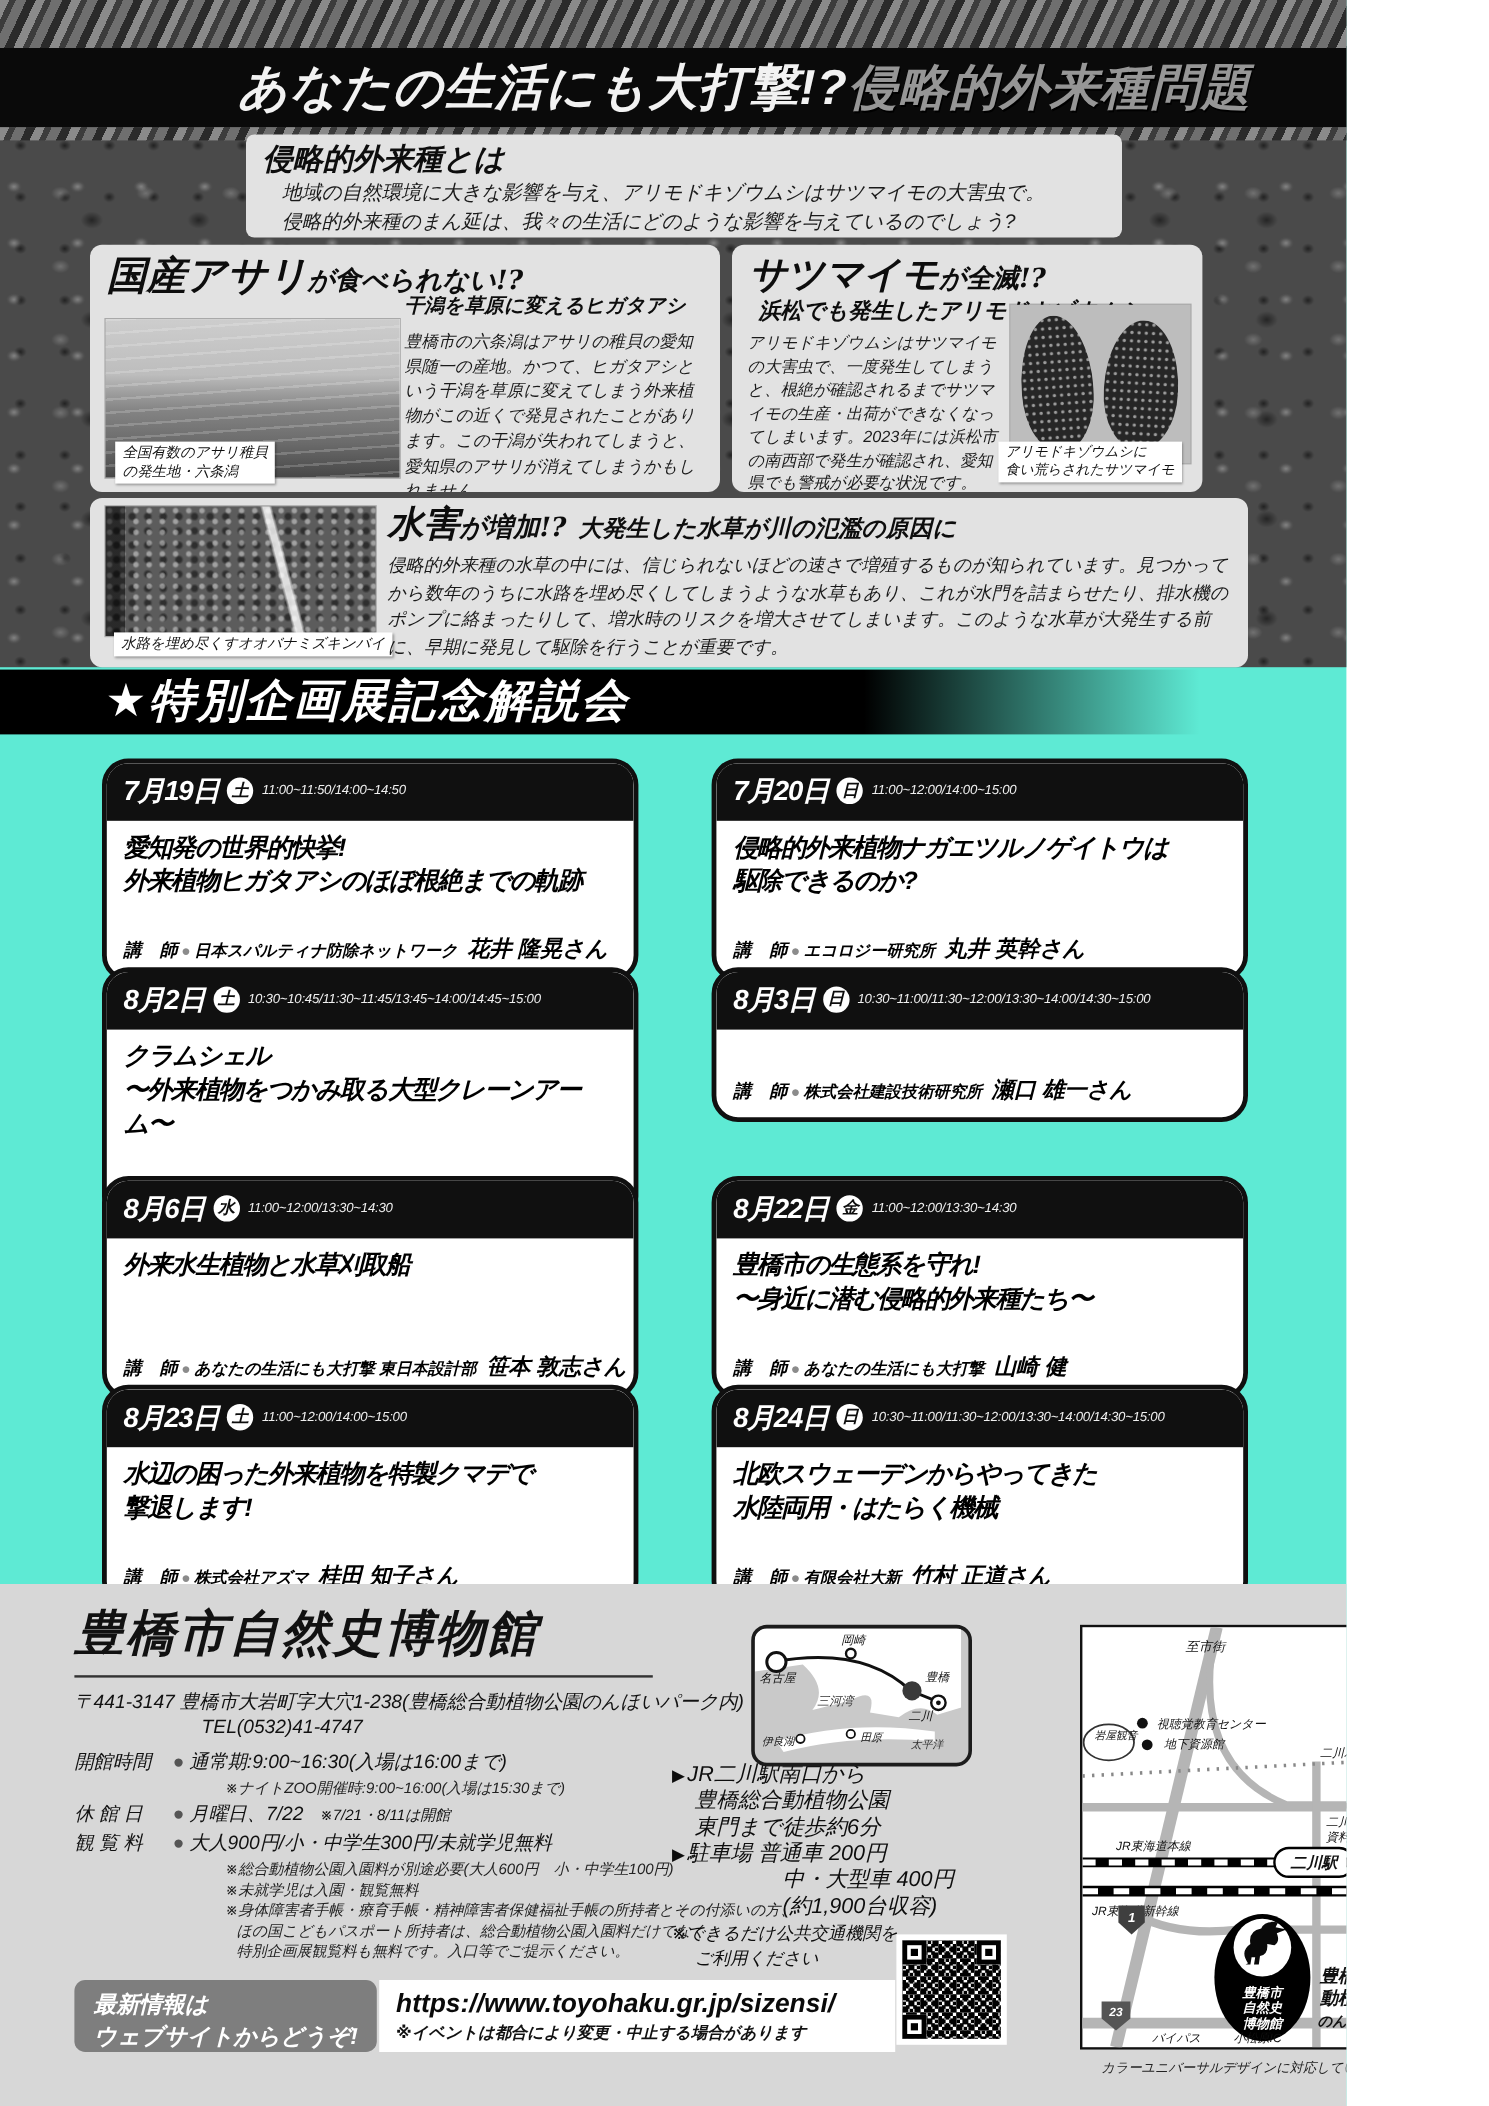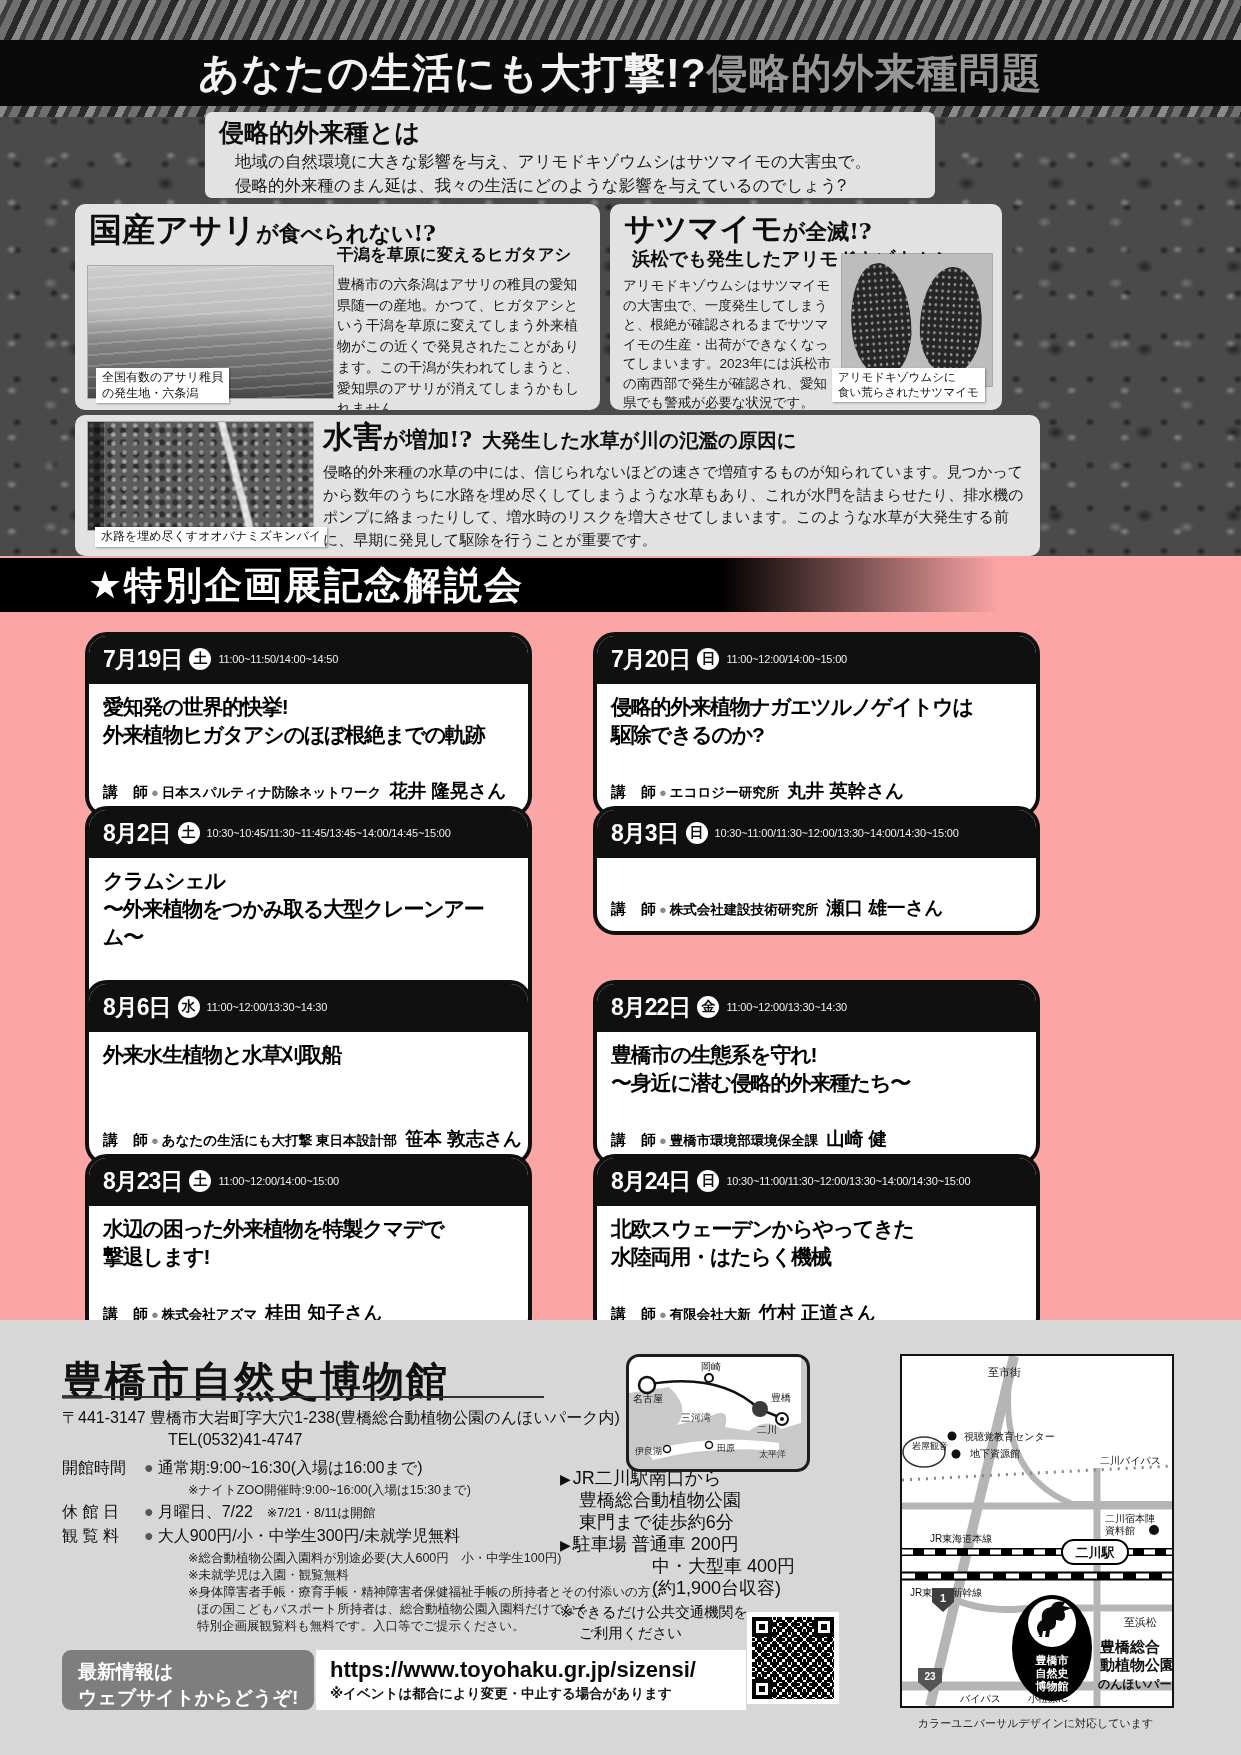--- a/index.html
+++ b/index.html
@@ -1,17 +1,17 @@
 <!DOCTYPE html>
 <html><head>
 <meta charset="utf-8">
 <style>
   html,body{margin:0;padding:0;}
   body{font-family:"Liberation Sans","DejaVu Sans",sans-serif;background:#fff;}
-  .page{position:relative;width:1241px;height:1755px;overflow:hidden;background:#fca5a5;}
+  .page{position:relative;width:1122px;height:1755px;overflow:hidden;background:#5eead4;font-style:italic;}
   
   .hero{position:absolute;left:0;top:0;width:1241px;height:556px;background-color:#4a4a4a;
     background-image:
       radial-gradient(ellipse 9px 7px at 22% 31%, rgba(225,225,225,.38), rgba(130,130,130,.12) 55%, transparent 72%),
       radial-gradient(ellipse 11px 8px at 71% 64%, rgba(205,205,205,.30), transparent 70%),
       radial-gradient(ellipse 7px 6px at 46% 82%, rgba(0,0,0,.55), transparent 75%),
       radial-gradient(ellipse 13px 10px at 86% 21%, rgba(0,0,0,.5), transparent 72%);
     background-size:53px 47px,71px 61px,37px 43px,89px 83px;}
   .strip-top,.strip-mid{position:absolute;left:0;width:1241px;
     background:repeating-linear-gradient(115deg,#8a8a8a 0 7px,#3c3c3c 7px 12px,#6f6f6f 12px 20px,#2a2a2a 20px 27px);}
@@ -72,21 +72,21 @@
   .card-times{font-size:11px;letter-spacing:-.2px;white-space:nowrap;color:#f0f0f0;}
   .card-body{padding:9px 14px 11px;}
   .card-title{font-size:21px;font-weight:bold;line-height:28px;min-height:57px;letter-spacing:-1.2px;color:#000;}
   .card-lect{display:flex;align-items:baseline;margin-top:5px;font-weight:bold;white-space:nowrap;}
   .lect-label{font-size:15px;margin-top:28px;}
   .lect-bullet{color:#8b8b8b;font-size:13px;margin:0 3px;}
   .lect-org{font-size:13.5px;}
   .lect-name{font-size:18.5px;margin-left:8px;}
   
   .footer{position:absolute;left:0;top:1320px;width:1241px;height:435px;background:#d7d7d7;color:#111;}
-  .museum-name{position:absolute;left:62px;top:14px;font-size:41px;font-weight:bold;letter-spacing:2px;margin-top:20px;}
+  .museum-name{position:absolute;left:62px;top:14px;font-size:41px;font-weight:bold;letter-spacing:2px;}
   .museum-rule{position:absolute;left:62px;top:76px;width:482px;border-top:2px solid #333;}
   .addr1{position:absolute;left:62px;top:88px;font-size:16px;}
   .addr2{position:absolute;left:168px;top:111px;font-size:16px;}
   .inforow{position:absolute;left:62px;font-size:16px;white-space:nowrap;}
   .inforow .lbl{display:inline-block;width:78px;}
   .inforow .bullet{color:#555;margin:0 4px;}
   .subnote{position:absolute;font-size:12.5px;color:#222;white-space:nowrap;}
   .inline-note{font-size:12.5px;margin-left:14px;}
   .webgray{position:absolute;left:62px;top:330px;width:252px;height:60px;background:#7e7e7e;border-radius:9px;color:#fff;font-weight:bold;font-size:19px;line-height:1.35;padding:9px 0 0 16px;box-sizing:border-box;}
   .weburl{position:absolute;left:316px;top:330px;width:430px;height:60px;background:#fff;padding:7px 0 0 14px;box-sizing:border-box;}
@@ -269,21 +269,21 @@
         <span class="card-times">11:00~12:00/13:30~14:30</span>
       </div>
     <div class="card-body">
       <div class="card-title">
           <div>豊橋市の生態系を守れ!</div>
           <div>〜身近に潜む侵略的外来種たち〜</div>
         </div>
       <div class="card-lect">
           <span class="lect-label">講　師</span>
           <span class="lect-bullet">●</span>
-          <span class="lect-org">豊橋市環境部環境保全課</span>
+          <span class="lect-org">あなたの生活にも大打撃</span>
           <span class="lect-name">山崎 健</span>
         </div>
     </div>
   </div>
   <div class="card" style="left:85px;top:1154px">
     <div class="card-head">
         <span class="card-date">8月23日</span>
         <span class="day-badge">土</span>
         <span class="card-times">11:00~12:00/14:00~15:00</span>
       </div>

